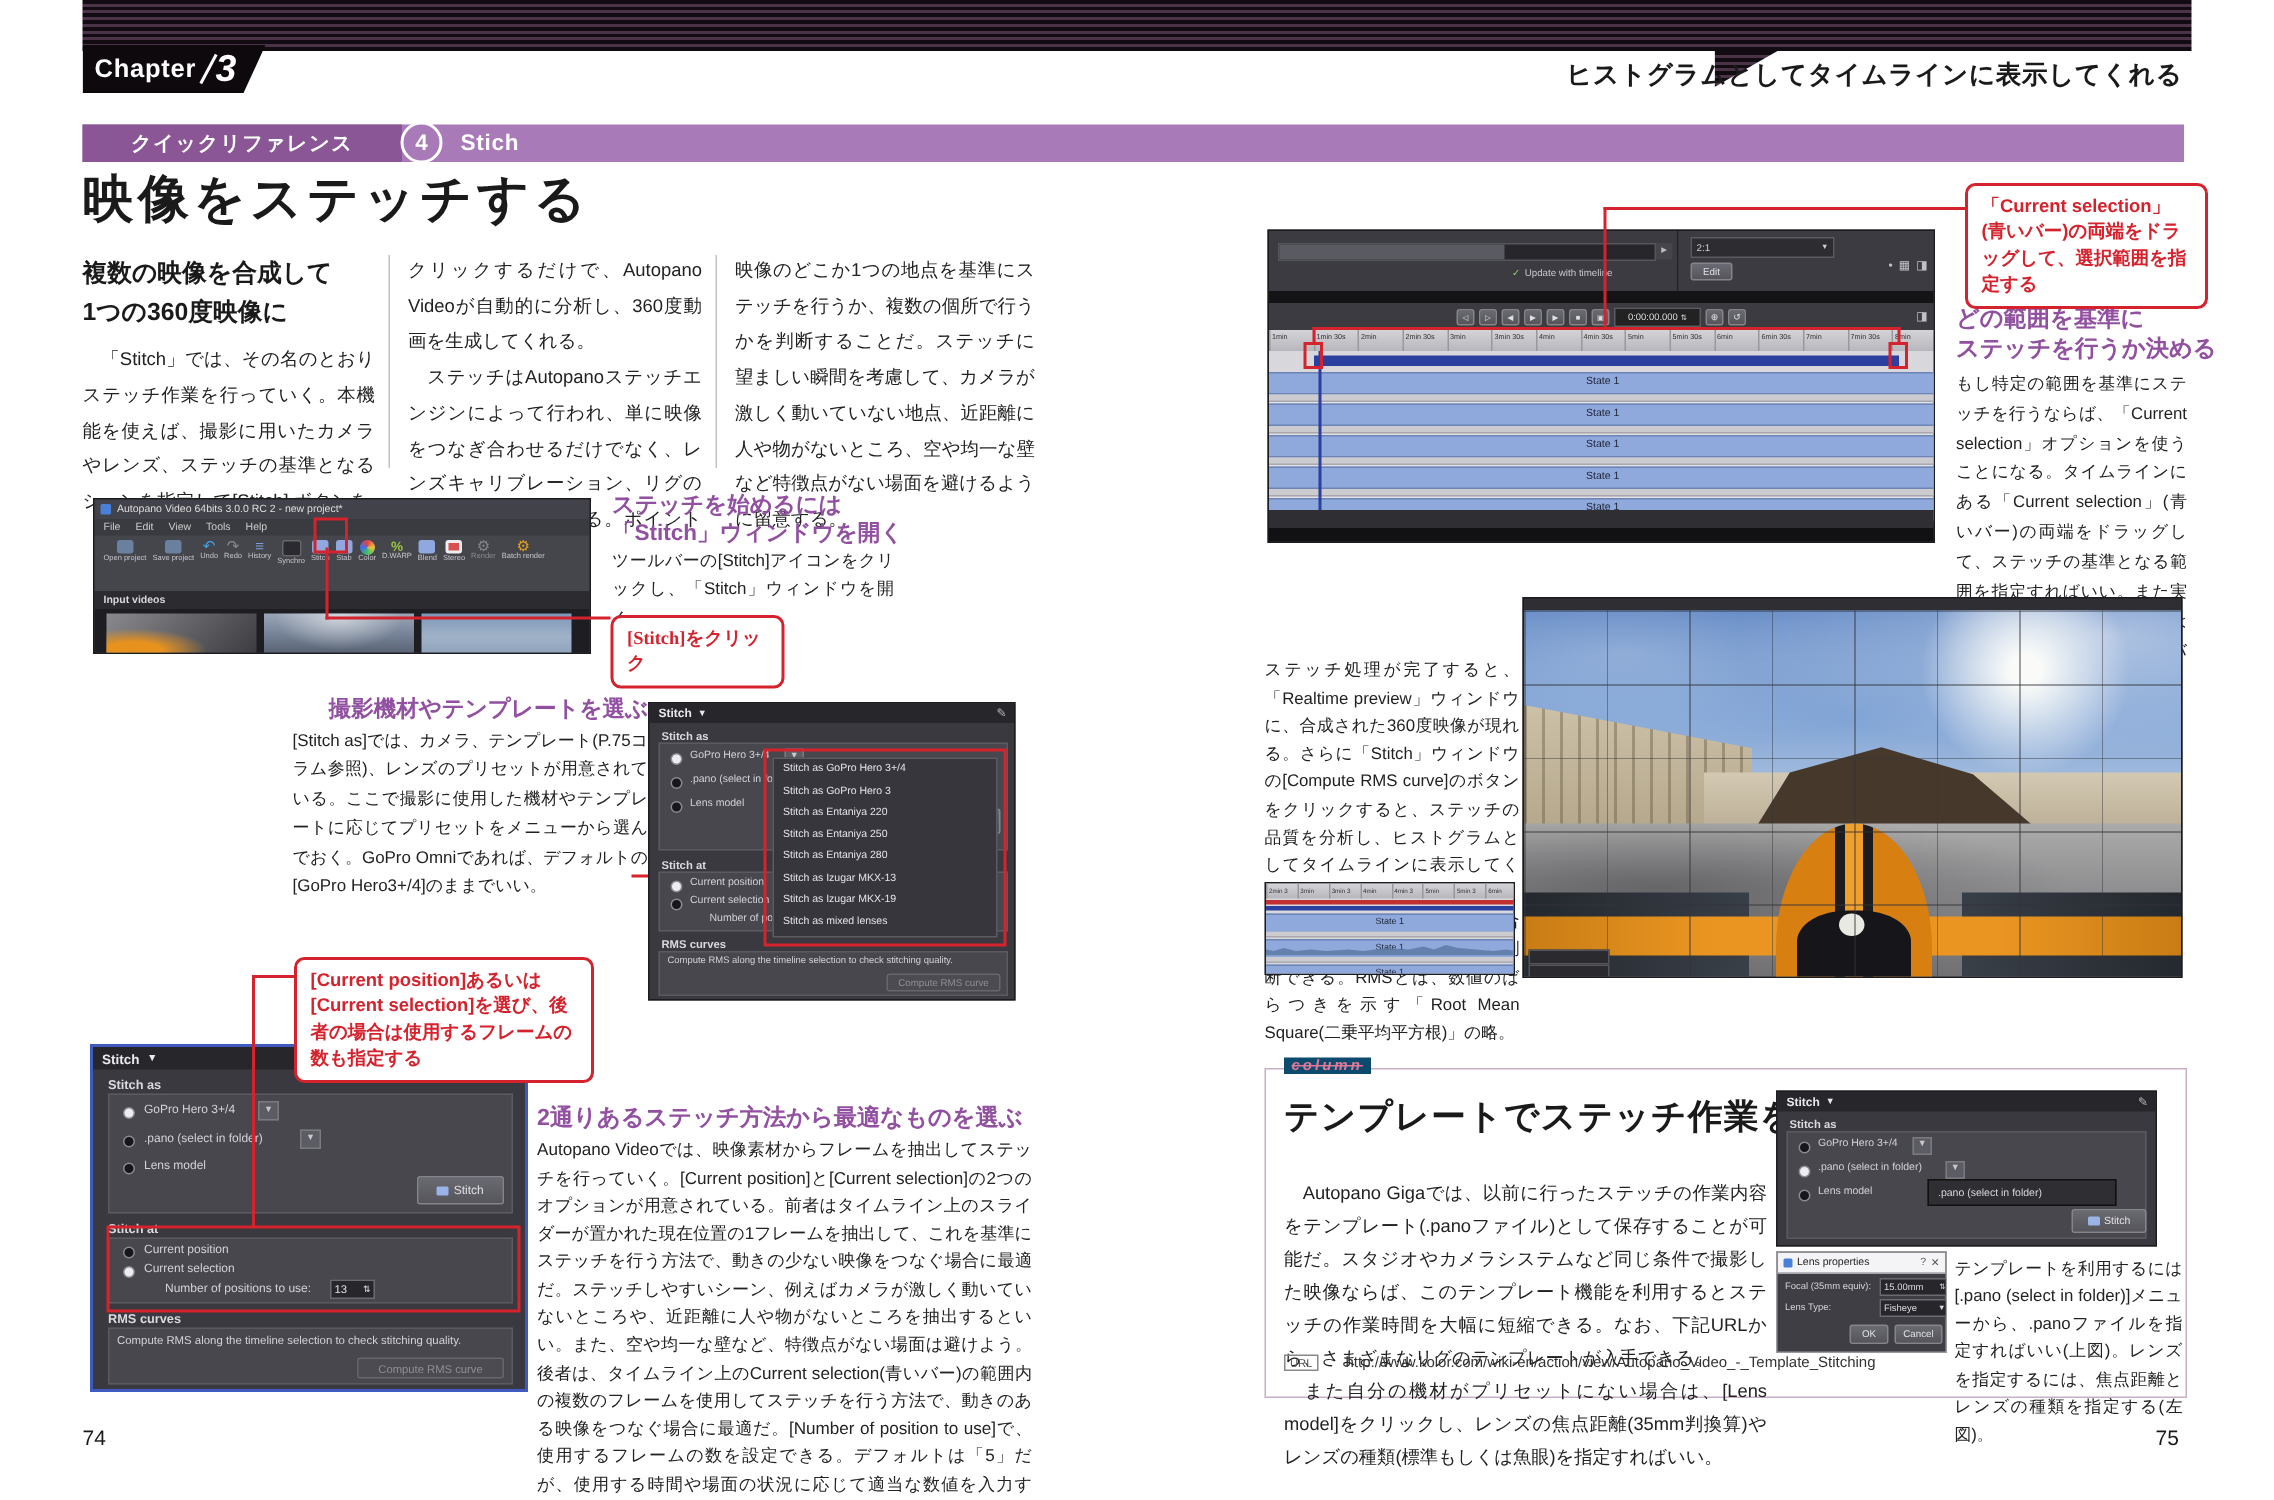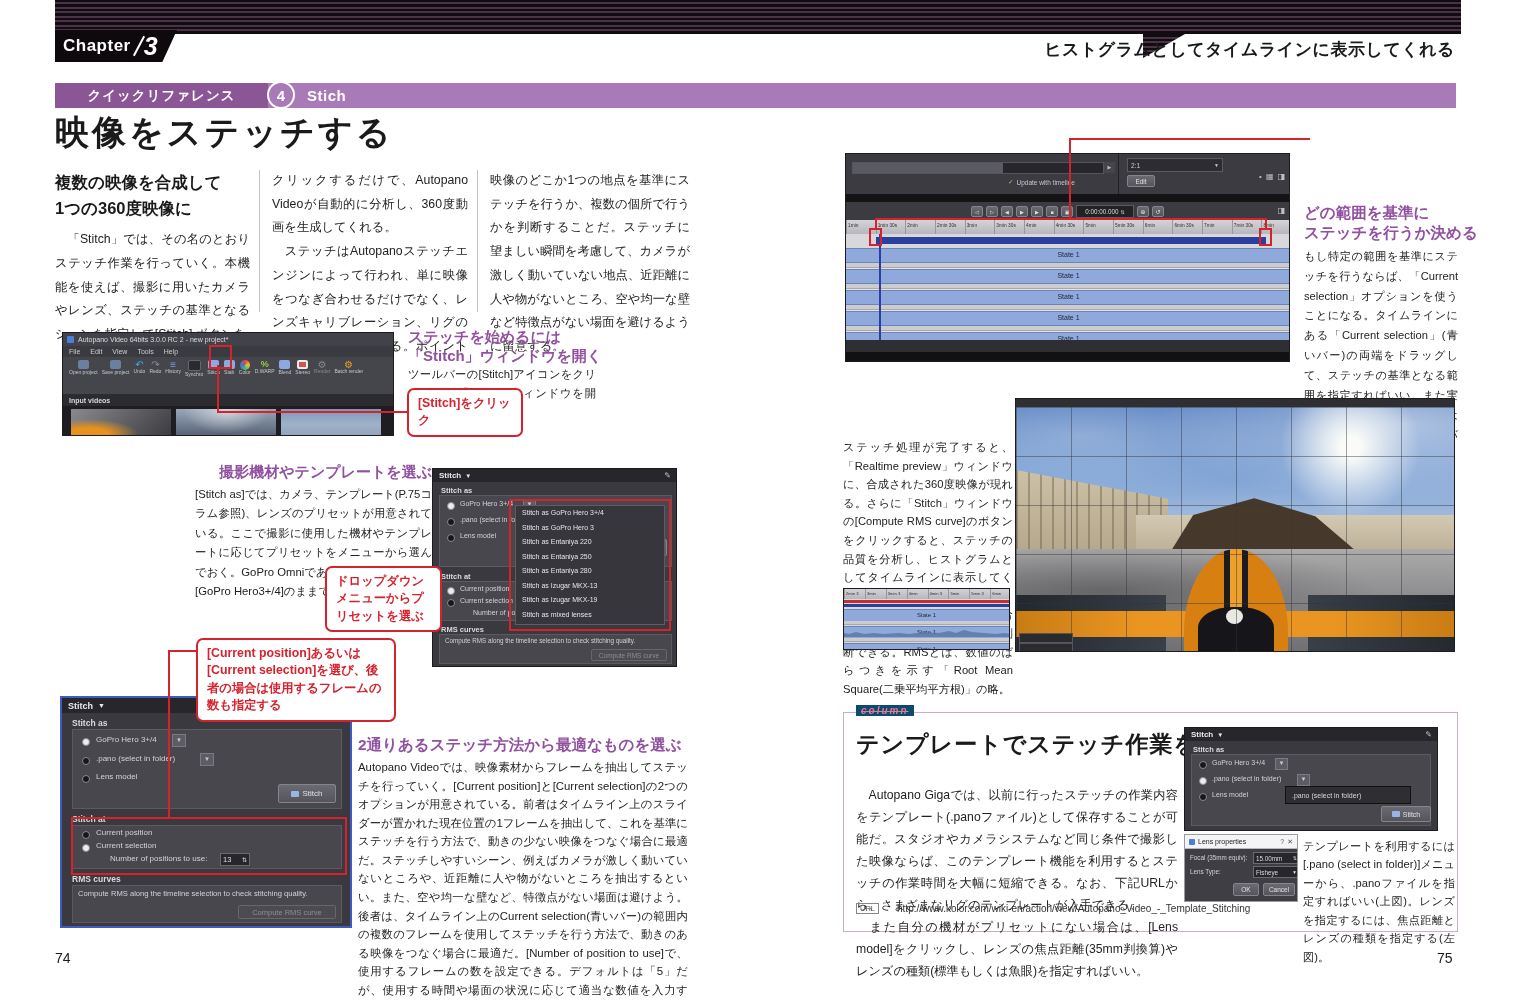--- a/index.html
+++ b/index.html
@@ -98,21 +98,21 @@
     <div style="height:34px;background:#1e1e22;display:flex;gap:5px;padding:3px 0 0 8px;">
       <div style="width:100px;height:28px;background:radial-gradient(ellipse at 18% 88%,#e8921e 0 16%,rgba(232,146,30,0) 42%),linear-gradient(135deg,#8a8a8e,#5e5e62 55%,#3c3c40);"></div>
       <div style="width:100px;height:28px;background:radial-gradient(ellipse at 50% 10%,rgba(255,255,255,.55),rgba(255,255,255,0) 60%),linear-gradient(180deg,#9aa6b8,#6f7c90 60%,#555e6e);"></div>
       <div style="width:100px;height:28px;background:linear-gradient(180deg,#7e97b8,#9fb2c8 55%,#8fa2ba);"></div>
     </div>
   </div>
 
   <div class="rbox" style="left:209px;top:345px;width:19px;height:20px;"></div>
   <div class="rline" style="left:217px;top:365px;width:2px;height:48px;"></div>
   <div class="rline" style="left:217px;top:411px;width:190px;height:2px;"></div>
-  <div class="callout" style="left:407px;top:388px;width:94px;">[Stitch]をクリック</div>
+  <div class="callout" style="left:407px;top:410px;width:94px;font-family:Liberation Serif, serif;">[Stitch]をクリック</div>
 
   <div class="abs phead" style="left:408px;top:327px;font-size:15px;line-height:1.28;">ステッチを始めるには
 「Stitch」ウィンドウを開く</div>
   <div class="abs jtxt" style="left:408px;top:365px;width:188px;">ツールバーの[Stitch]アイコンをクリックし、「Stitch」ウィンドウを開く。</div>
 
   <div class="abs phead" style="left:150px;top:463px;width:282px;text-align:right;font-size:15px;">撮影機材やテンプレートを選ぶ</div>
   <div class="abs jtxt" style="left:195px;top:485px;width:237px;">[Stitch as]では、カメラ、テンプレート(P.75コラム参照)、レンズのプリセットが用意されている。ここで撮影に使用した機材やテンプレートに応じてプリセットをメニューから選んでおく。GoPro Omniであれば、デフォルトの[GoPro Hero3+/4]のままでいい。</div>
 
   <div class="shot" style="left:432px;top:468px;width:245px;height:199px;background:#39393f;">
     <div class="hdr" style="height:13px;font-size:8px;">
@@ -152,21 +152,20 @@
       <div style="height:14.5px;line-height:14.5px;padding-left:6px;font-size:7px;color:#e4e4e8;white-space:nowrap;">Stitch as GoPro Hero 3</div>
       <div style="height:14.5px;line-height:14.5px;padding-left:6px;font-size:7px;color:#e4e4e8;white-space:nowrap;">Stitch as Entaniya 220</div>
       <div style="height:14.5px;line-height:14.5px;padding-left:6px;font-size:7px;color:#e4e4e8;white-space:nowrap;">Stitch as Entaniya 250</div>
       <div style="height:14.5px;line-height:14.5px;padding-left:6px;font-size:7px;color:#e4e4e8;white-space:nowrap;">Stitch as Entaniya 280</div>
       <div style="height:14.5px;line-height:14.5px;padding-left:6px;font-size:7px;color:#e4e4e8;white-space:nowrap;">Stitch as Izugar MKX-13</div>
       <div style="height:14.5px;line-height:14.5px;padding-left:6px;font-size:7px;color:#e4e4e8;white-space:nowrap;">Stitch as Izugar MKX-19</div>
       <div style="height:14.5px;line-height:14.5px;padding-left:6px;font-size:7px;color:#e4e4e8;white-space:nowrap;">Stitch as mixed lenses</div>
     </div>
     <div class="abs" style="left:76px;top:30px;width:158px;height:128px;border:2px solid #d5232e;z-index:11;"></div>
   </div>
-  <div class="callout" style="left:325px;top:566px;width:95px;">ドロップダウンメニューからプリセットを選ぶ</div>
   <div class="rline" style="left:421px;top:583px;width:11px;height:2px;"></div>
 
   <div class="callout" style="left:196px;top:638px;width:178px;">[Current position]あるいは[Current selection]を選び、後者の場合は使用するフレームの数も指定する</div>
   <div class="rline" style="left:168px;top:650px;width:28px;height:2px;"></div>
   <div class="rline" style="left:168px;top:650px;width:2px;height:168px;"></div>
 
   <div class="shot" style="left:60px;top:696px;width:292px;height:232px;background:#39393f;border:2px solid #3f5bc0;">
     <div class="hdr" style="height:15px;font-size:9px;">
       <span>Stitch</span>
       <span style="font-size:7px;margin-left:5px;">▼</span>
@@ -292,20 +291,21 @@
     <div class="abs" style="left:0;top:198px;width:445px;height:11px;background:#111114;"></div>
   </div>
 
   <div class="rline" style="left:875px;top:218px;width:392px;height:2px;"></div>
   <div class="rline" style="left:875px;top:218px;width:2px;height:11px;"></div>
   <div class="rline" style="left:1265px;top:218px;width:2px;height:11px;"></div>
   <div class="rbox" style="left:869px;top:228px;width:9px;height:14px;"></div>
   <div class="rbox" style="left:1259px;top:228px;width:9px;height:14px;"></div>
   <div class="rline" style="left:1069px;top:138px;width:2px;height:82px;"></div>
   <div class="rline" style="left:1069px;top:138px;width:241px;height:2px;"></div>
+  <div class="callout" style="left:1310px;top:122px;width:140px;">「Current selection」(青いバー)の両端をドラッグして、選択範囲を指定する</div>
 
   <div class="abs phead" style="left:1304px;top:203px;font-size:15.5px;line-height:1.3;">どの範囲を基準に
 ステッチを行うか決める</div>
   <div class="abs jtxt" style="left:1304px;top:247px;width:154px;font-size:11.2px;line-height:1.77;">もし特定の範囲を基準にステッチを行うならば、「Current selection」オプションを使うことになる。タイムラインにある「Current selection」(青いバー)の両端をドラッグして、ステッチの基準となる範囲を指定すればいい。また実際に書き出す範囲は「Rendering interval」(赤いバー)で指定する。</div>
 
   <div class="abs jtxt" style="left:843px;top:438px;width:170px;font-size:11.2px;line-height:1.66;">ステッチ処理が完了すると、「Realtime preview」ウィンドウに、合成された360度映像が現れる。さらに「Stitch」ウィンドウの[Compute RMS curve]のボタンをクリックすると、ステッチの品質を分析し、ヒストグラムとしてタイムラインに表示してくれる(下図)。2段目のラインよりヒストグラムが超えている場合は、ステッチの品質が悪いと判断できる。RMSとは、数値のばらつきを示す「Root Mean Square(二乗平均平方根)」の略。</div>
 
   <div class="shot" style="left:843px;top:588px;width:167px;height:62px;background:#d8d8dc;">
     <div class="abs" style="left:0;top:0;width:167px;height:10px;background:linear-gradient(#d4d4d8,#b6b6bc);display:flex;">
       <div class="rulercell" style="font-size:4.2px;line-height:9px;">2min 3</div>

